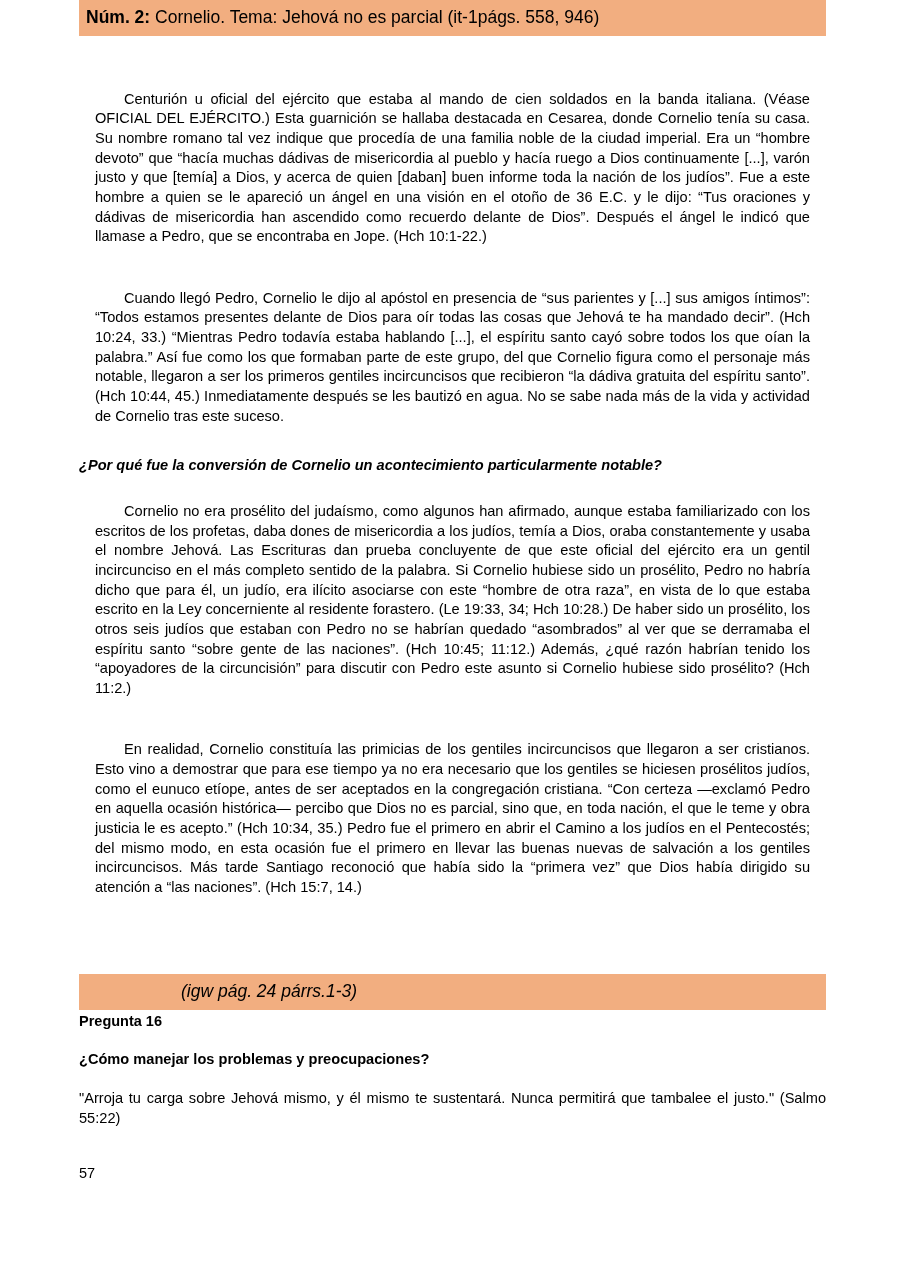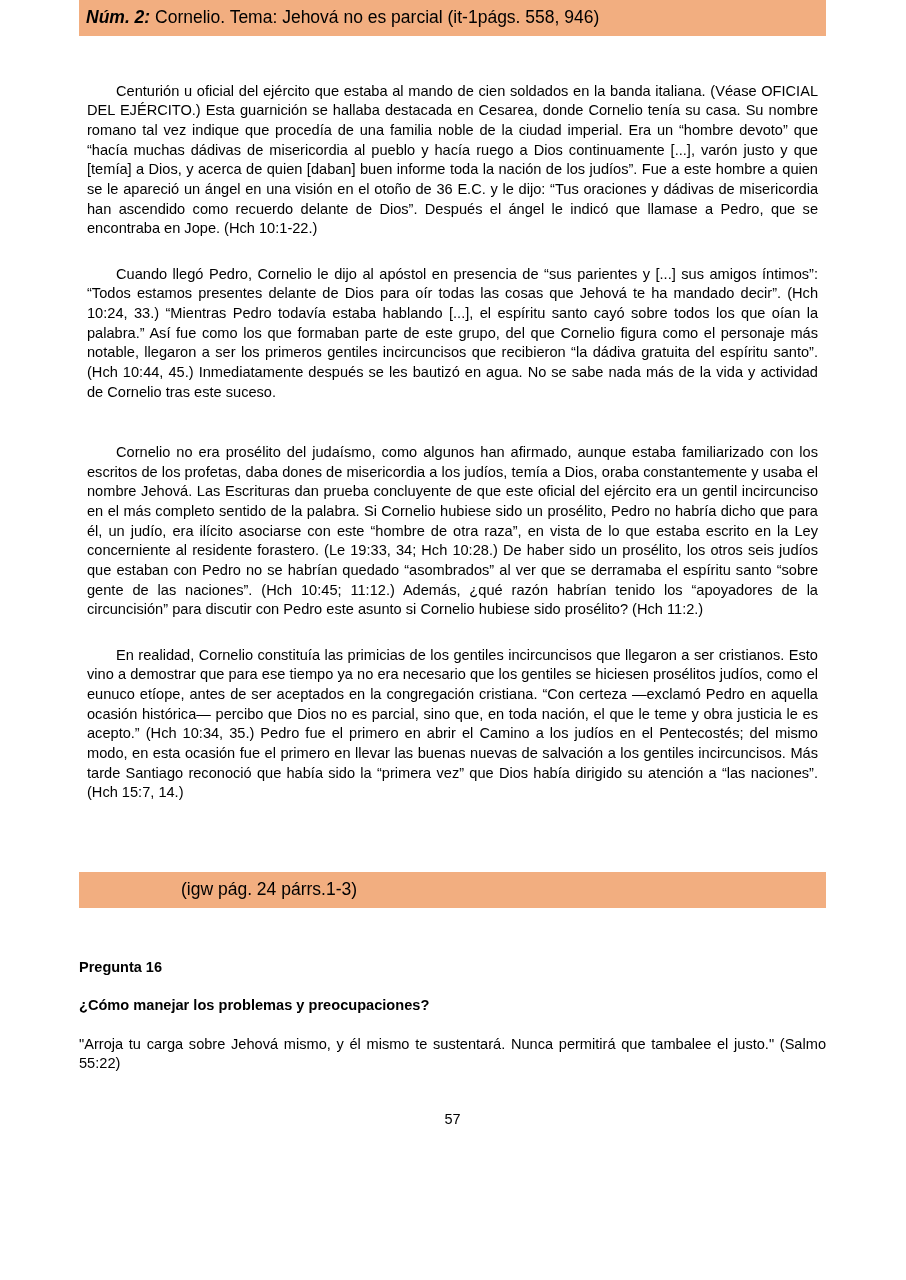--- a/index.html
+++ b/index.html
@@ -29,68 +29,67 @@
   
   .section-band {
     background: #f2ae80;
     padding: 5px 7px 6px 7px;
     box-sizing: border-box;
     font-size: 17.5px;
     line-height: 1.42;
   }
   .section-band .num {
     font-weight: bold;
-    font-style: italic;
   }
   .band-line-2 {
     padding-left: 95px;
+    font-style: italic;
   }
 
   
   .src-line {
     font-size: 14.5px;
     font-weight: bold;
     line-height: 1.3;
   }
   p.body {
     font-size: 14.6px;
     line-height: 1.345;
     text-align: justify;
     text-justify: inter-word;
-    margin: 8px;
+    margin: 16px;
     text-indent: 29px;
     hyphens: none;
   }
   .subhead {
     font-size: 14.6px;
     font-weight: bold;
     font-style: italic;
     line-height: 1.3;
   }
   .q-label {
     font-size: 14.5px;
     font-weight: bold;
     line-height: 1.3;
-    margin-top: 48px;
   }
   .q-heading {
     font-size: 14.6px;
     font-weight: bold;
     line-height: 1.3;
   }
   p.plain {
     font-size: 14.6px;
     line-height: 1.345;
     text-align: justify;
     margin: 0;
     text-indent: 0;
   }
   .page-number {
     font-size: 14.5px;
-    text-align: center;
+    text-align: left;
     width: 747px;
   }
 
   
   .sp-h1-to-src { height: 22px; }
   .sp-src-to-p1 { height: 16px; }
   .sp-para      { height: 10px; }
   .sp-p-to-sub  { height: 14px; }
   .sp-sub-to-p  { height: 11px; }
   .sp-last-to-h2{ height: 61px; }
@@ -115,20 +114,21 @@
     <div class="sp-src-to-p1"></div>
 
     <p class="body">Centurión u oficial del ejército que estaba al mando de cien soldados en la banda italiana. (Véase OFICIAL DEL EJÉRCITO.) Esta guarnición se hallaba destacada en Cesarea, donde Cornelio tenía su casa. Su nombre romano tal vez indique que procedía de una familia noble de la ciudad imperial. Era un “hombre devoto” que “hacía muchas dádivas de misericordia al pueblo y hacía ruego a Dios continuamente [...], varón justo y que [temía] a Dios, y acerca de quien [daban] buen informe toda la nación de los judíos”. Fue a este hombre a quien se le apareció un ángel en una visión en el otoño de 36 E.C. y le dijo: “Tus oraciones y dádivas de misericordia han ascendido como recuerdo delante de Dios”. Después el ángel le indicó que llamase a Pedro, que se encontraba en Jope. (Hch 10:1-22.)</p>
 
     <div class="sp-para"></div>
 
     <p class="body">Cuando llegó Pedro, Cornelio le dijo al apóstol en presencia de “sus parientes y [...] sus amigos íntimos”: “Todos estamos presentes delante de Dios para oír todas las cosas que Jehová te ha mandado decir”. (Hch 10:24, 33.) “Mientras Pedro todavía estaba hablando [...], el espíritu santo cayó sobre todos los que oían la palabra.” Así fue como los que formaban parte de este grupo, del que Cornelio figura como el personaje más notable, llegaron a ser los primeros gentiles incircuncisos que recibieron “la dádiva gratuita del espíritu santo”. (Hch 10:44, 45.) Inmediatamente después se les bautizó en agua. No se sabe nada más de la vida y actividad de Cornelio tras este suceso.</p>
 
     <div class="sp-p-to-sub"></div>
 
+    <div class="subhead">¿Por qué fue la conversión de Cornelio un acontecimiento particularmente notable?</div>
 
     <div class="sp-sub-to-p"></div>
 
     <p class="body">Cornelio no era prosélito del judaísmo, como algunos han afirmado, aunque estaba familiarizado con los escritos de los profetas, daba dones de misericordia a los judíos, temía a Dios, oraba constantemente y usaba el nombre Jehová. Las Escrituras dan prueba concluyente de que este oficial del ejército era un gentil incircunciso en el más completo sentido de la palabra. Si Cornelio hubiese sido un prosélito, Pedro no habría dicho que para él, un judío, era ilícito asociarse con este “hombre de otra raza”, en vista de lo que estaba escrito en la Ley concerniente al residente forastero. (Le 19:33, 34; Hch 10:28.) De haber sido un prosélito, los otros seis judíos que estaban con Pedro no se habrían quedado “asombrados” al ver que se derramaba el espíritu santo “sobre gente de las naciones”. (Hch 10:45; 11:12.) Además, ¿qué razón habrían tenido los “apoyadores de la circuncisión” para discutir con Pedro este asunto si Cornelio hubiese sido prosélito? (Hch 11:2.)</p>
 
     <div class="sp-para"></div>
 
     <p class="body">En realidad, Cornelio constituía las primicias de los gentiles incircuncisos que llegaron a ser cristianos. Esto vino a demostrar que para ese tiempo ya no era necesario que los gentiles se hiciesen prosélitos judíos, como el eunuco etíope, antes de ser aceptados en la congregación cristiana. “Con certeza —exclamó Pedro en aquella ocasión histórica— percibo que Dios no es parcial, sino que, en toda nación, el que le teme y obra justicia le es acepto.” (Hch 10:34, 35.) Pedro fue el primero en abrir el Camino a los judíos en el Pentecostés; del mismo modo, en esta ocasión fue el primero en llevar las buenas nuevas de salvación a los gentiles incircuncisos. Más tarde Santiago reconoció que había sido la “primera vez” que Dios había dirigido su atención a “las naciones”. (Hch 15:7, 14.)</p>
 
     <div class="sp-last-to-h2"></div>

